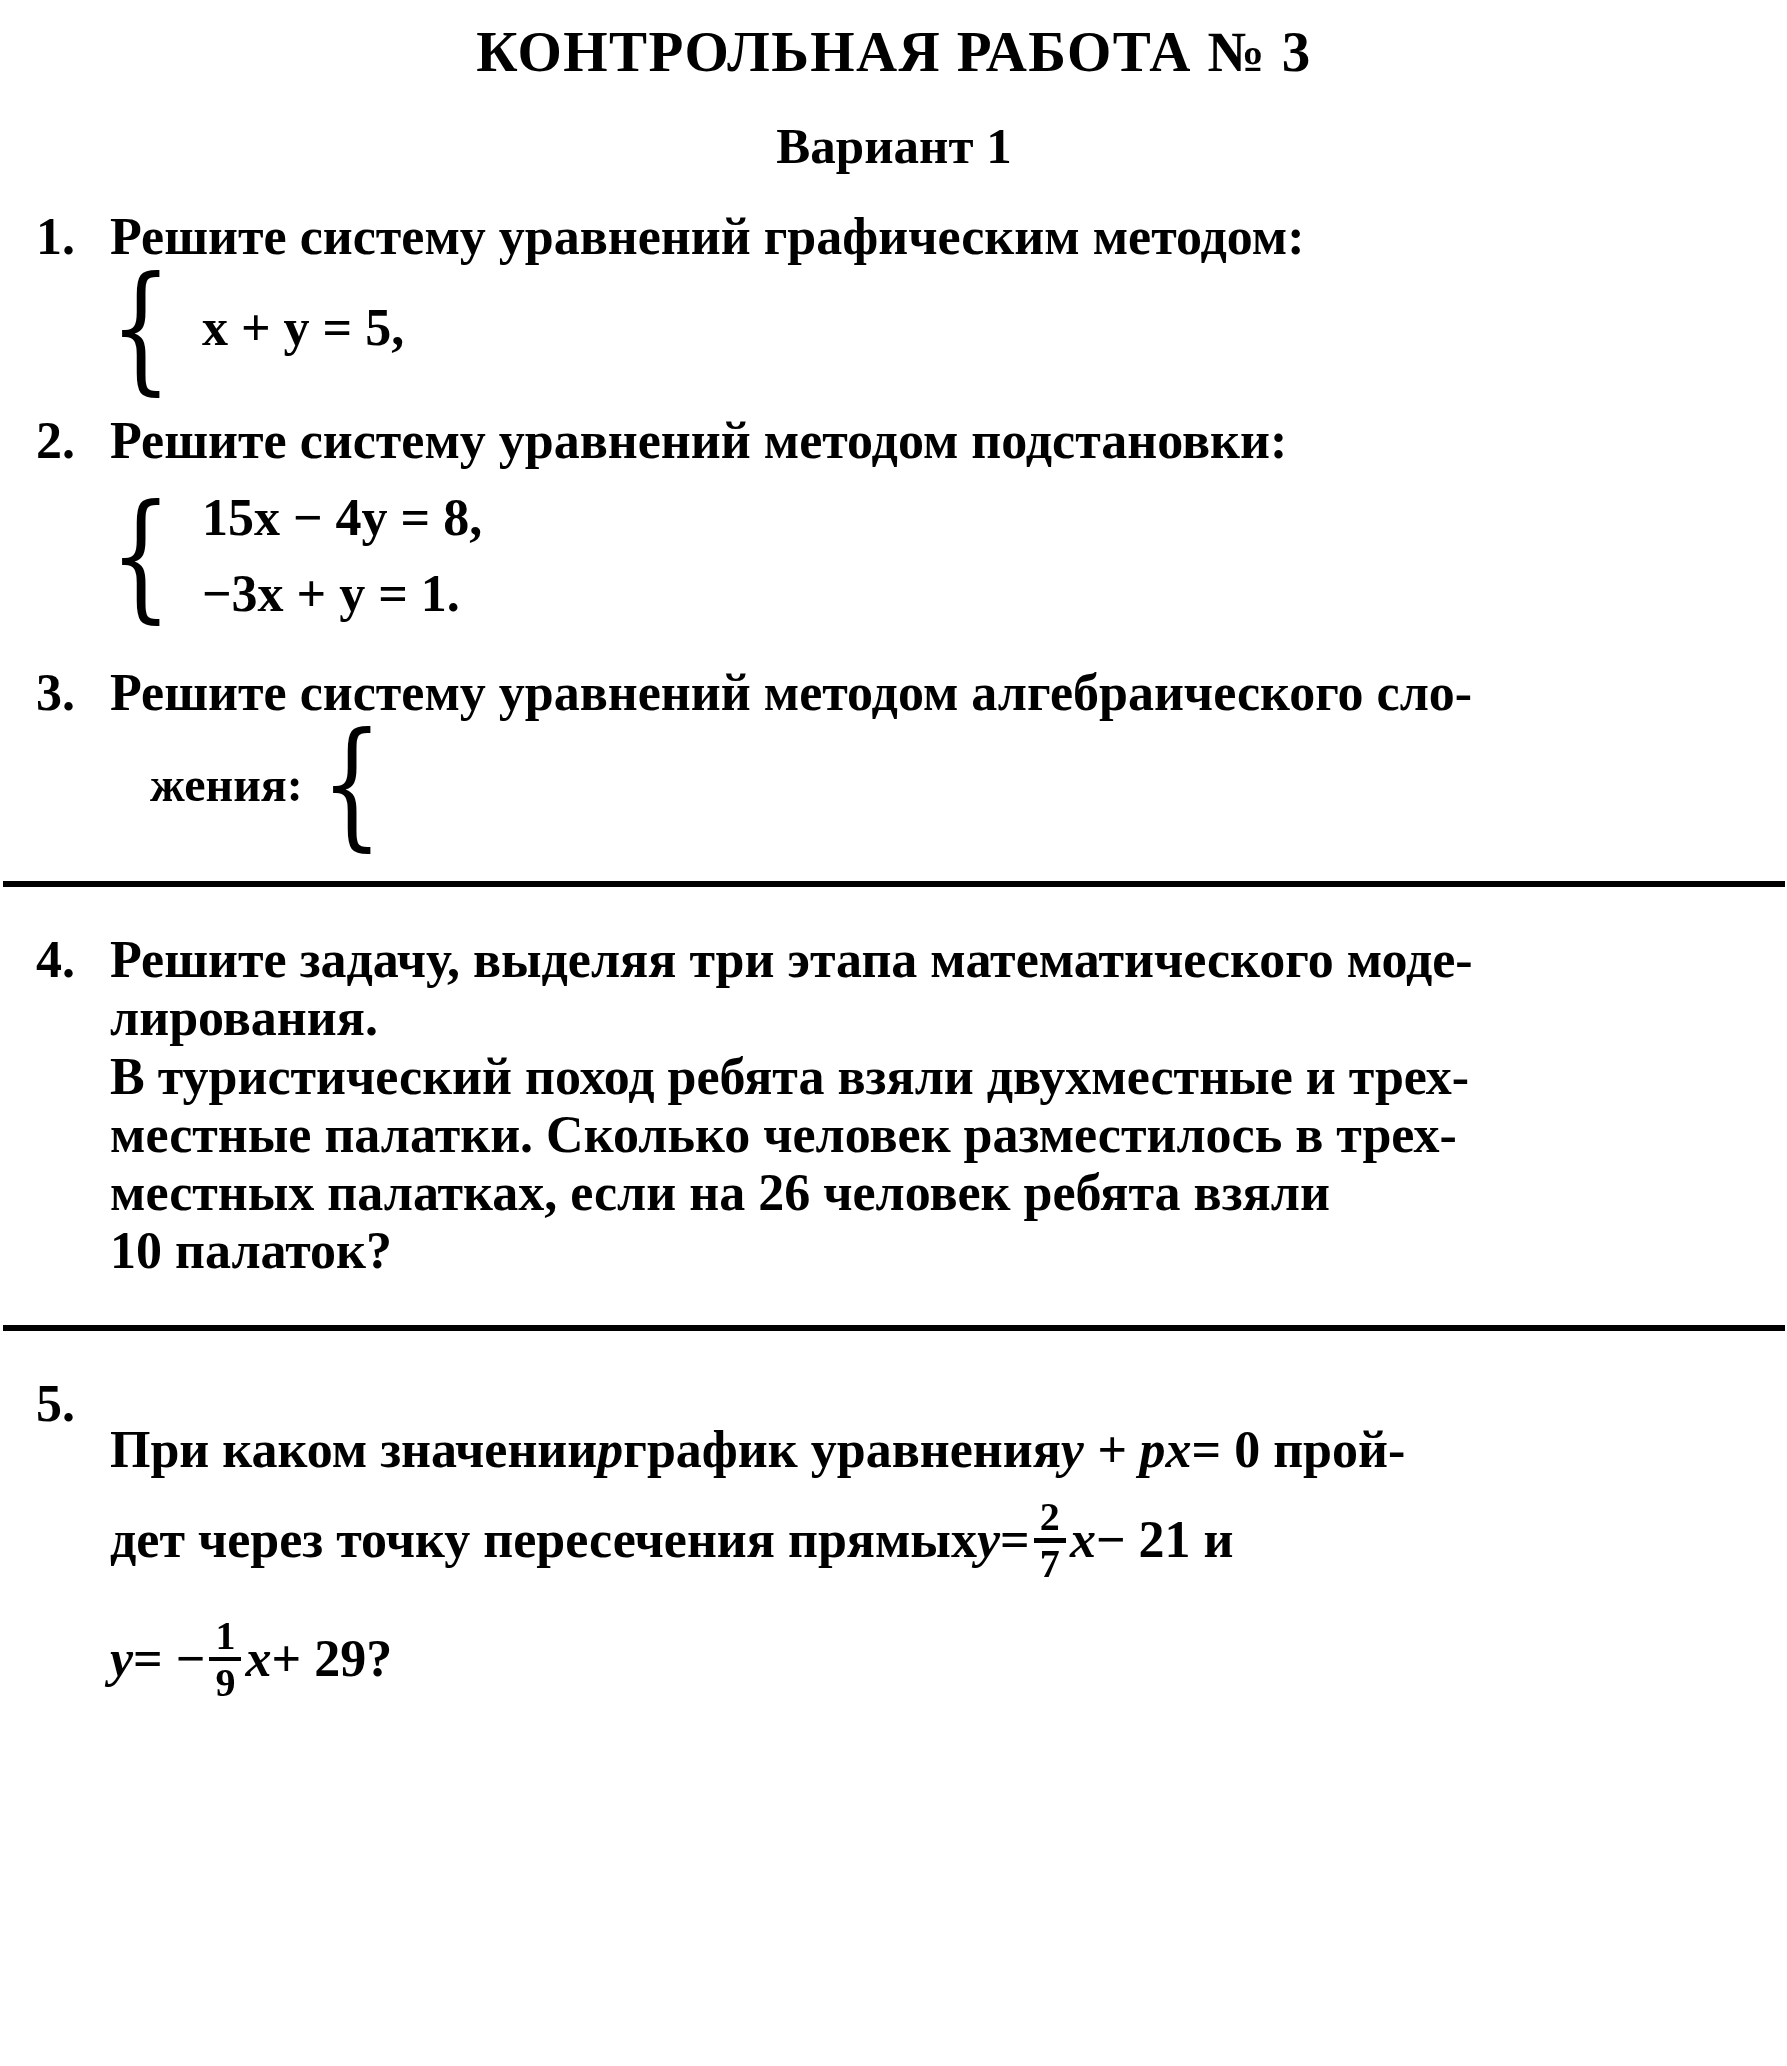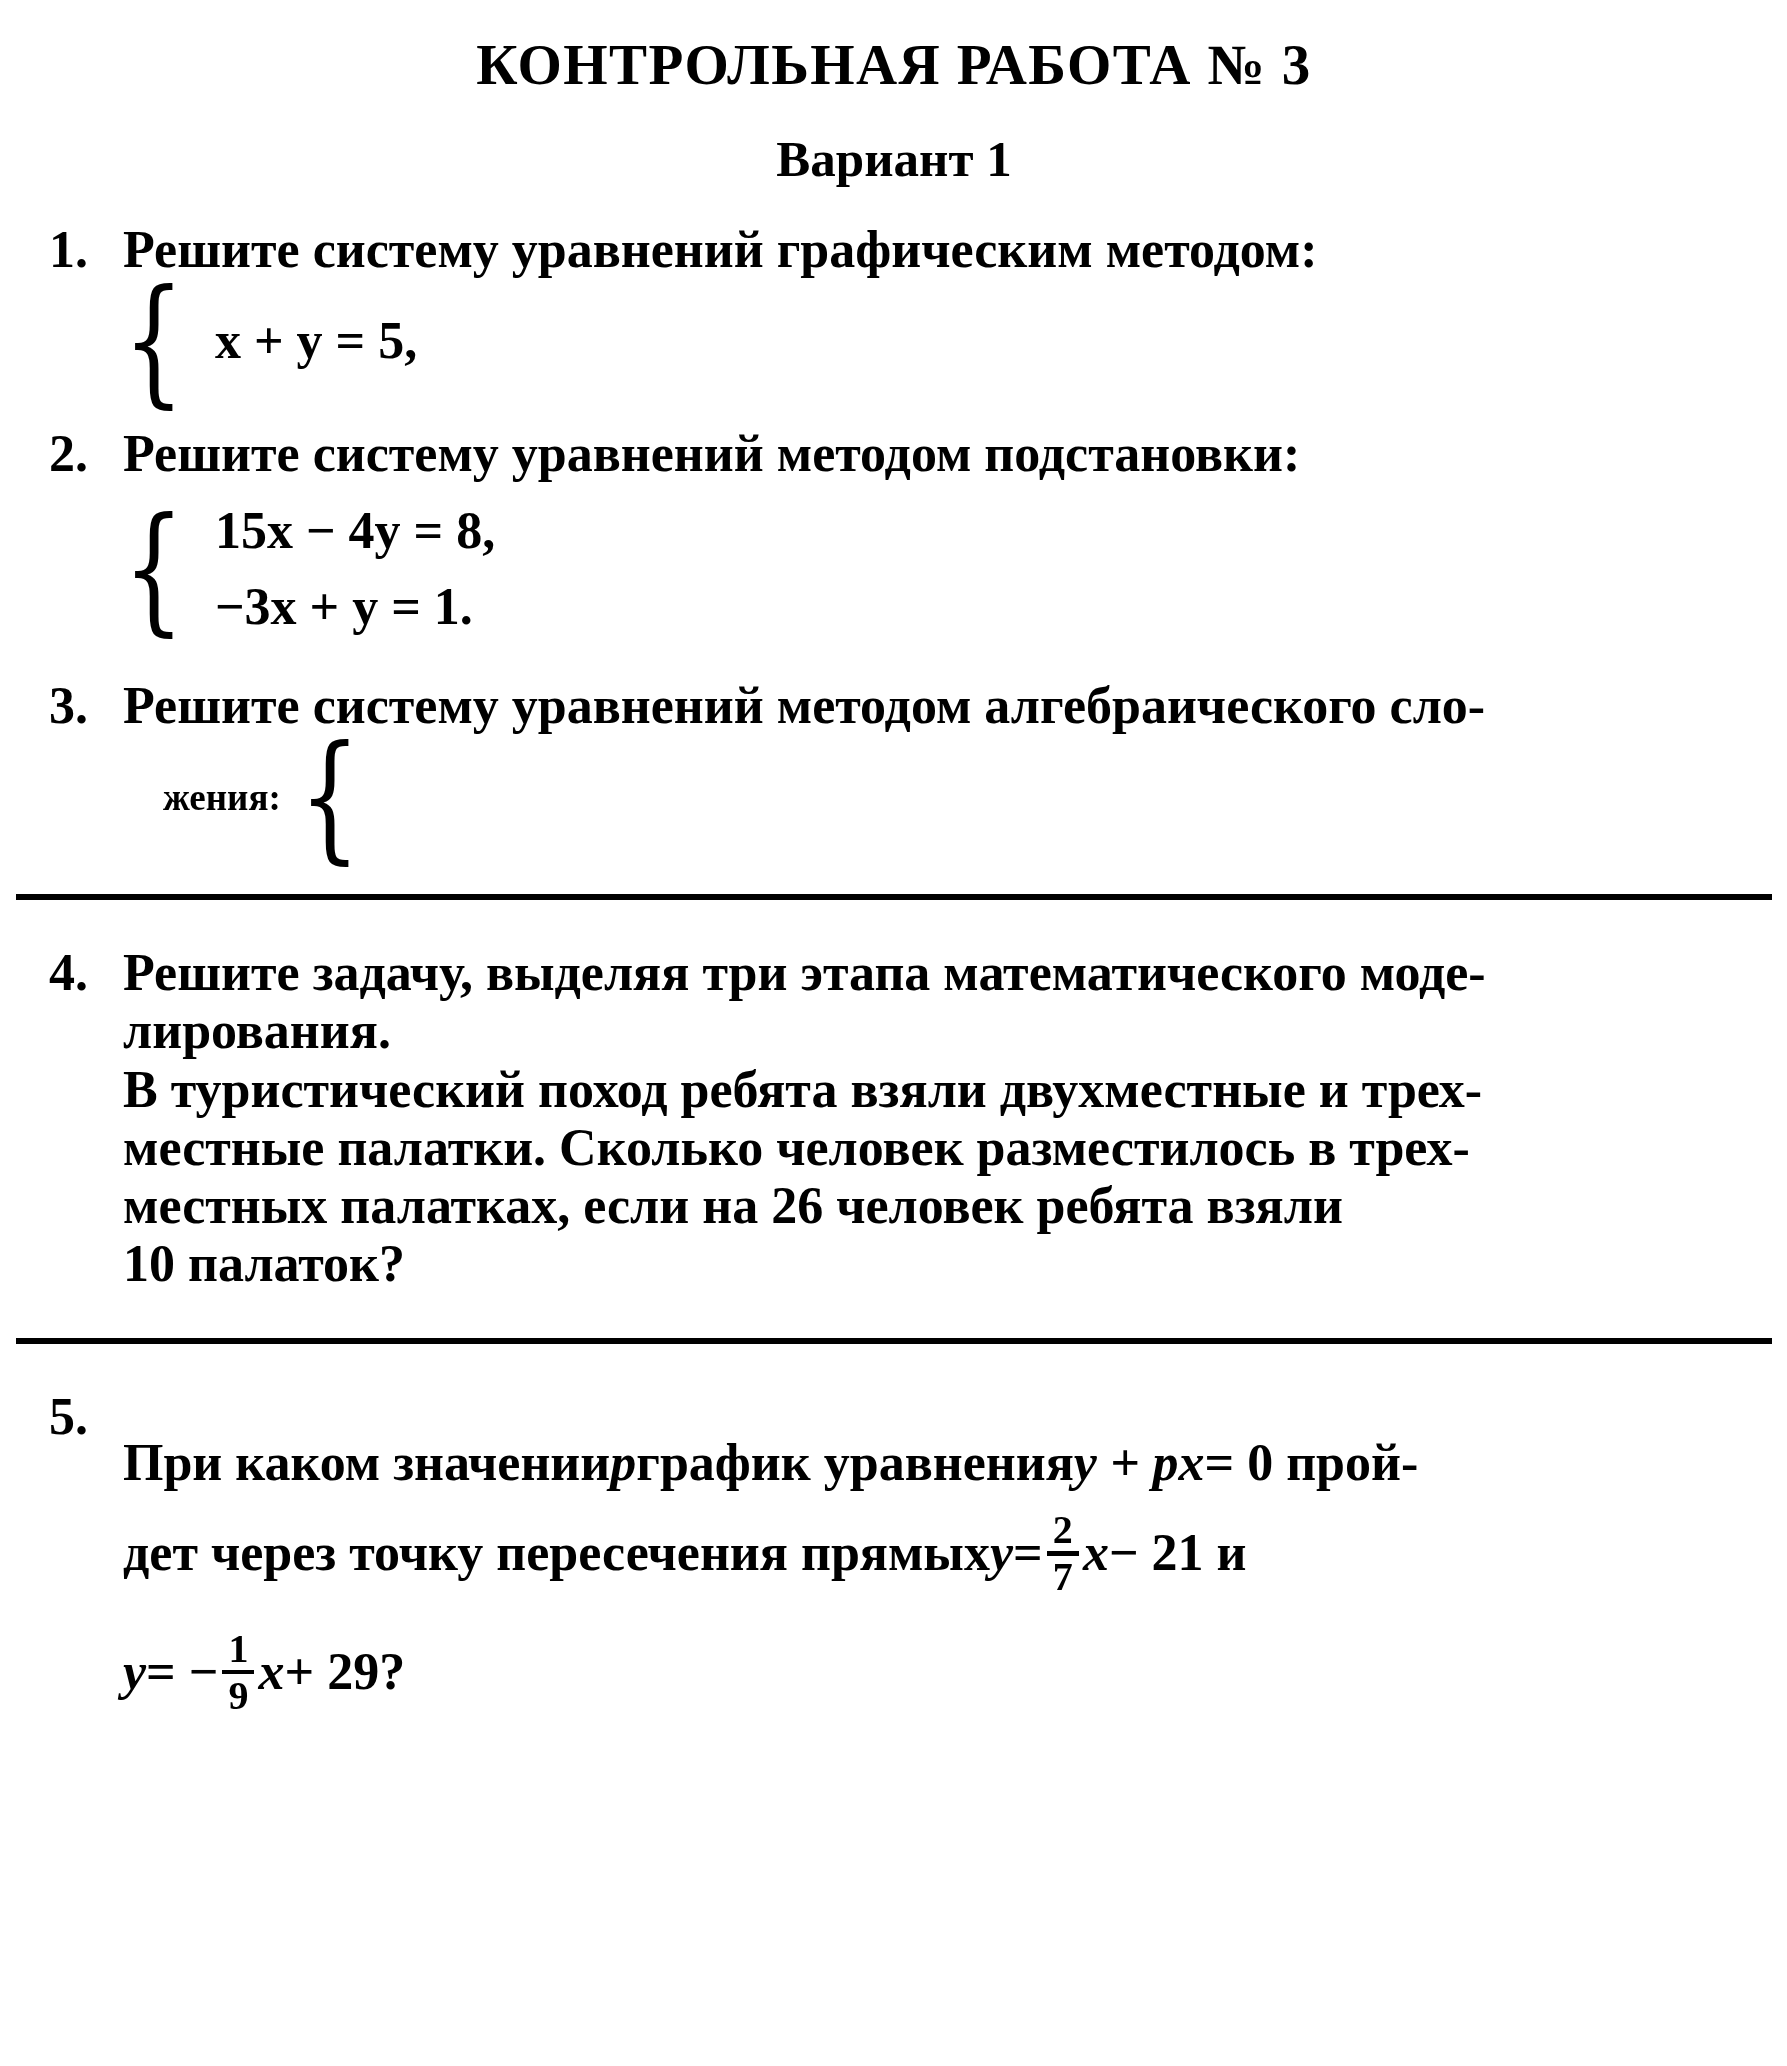--- a/index.html
+++ b/index.html
@@ -13,21 +13,21 @@
     font-family: "Liberation Serif", "DejaVu Serif", serif;
     color: #000000;
     position: relative;
     overflow: hidden;
   }
 
   .page {
     position: relative;
     width: 1788px;
     height: 2066px;
-    padding: 16px;
+    padding: 3px;
     box-sizing: border-box;
   }
 
   
   .doc-title {
     text-align: center;
     font-weight: bold;
     font-size: 57px;
     letter-spacing: 1.4px;
     margin: 0;
@@ -81,21 +81,21 @@
   
   .syslist {
     display: flex;
     align-items: center;
     margin-top: 9.7px;
   }
   .syslist.indented { margin-left: 40px; }
 
   .sys-label {
     font-weight: bold;
-    font-size: 37px;
+    font-size: 48px;
     margin-right: 18px;
     white-space: nowrap;
   }
 
   .brace {
     font-size: 138px;
     line-height: 0.76;
     font-weight: 400;
     font-family: "DejaVu Serif", "Liberation Serif", serif;
     margin-right: 4.1px;

